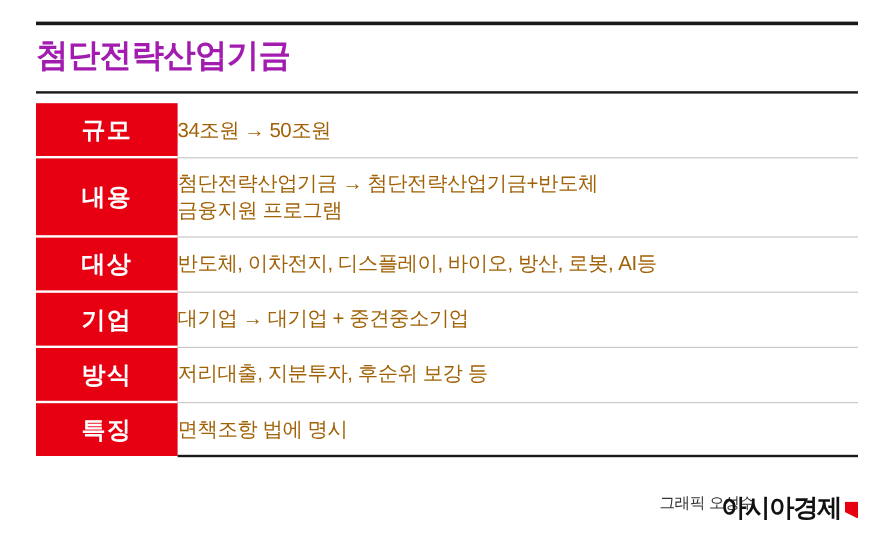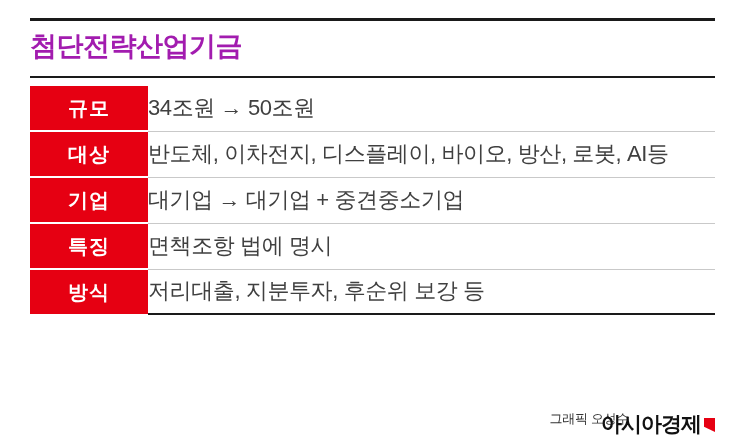--- a/index.html
+++ b/index.html
@@ -65,23 +65,23 @@
     font-size: 20px;
     font-weight: bold;
     text-align: center;
     letter-spacing: 1px;
     border-bottom: 2px solid #ffffff;
     height: 44px;
     margin-top: 23px;
   }
   td.value {
     padding-left: 14px;
-    font-size: 22px;
+    font-size: 17px;
     font-weight: 500;
-    color: #404040;
+    color: #a16207;
     border-bottom: 1px solid #c9c9c9;
     letter-spacing: -0.4px;
     line-height: 1.38;
   }
   tr.tall td.label { height: 64px; }
   tr.tall td.value { padding-top: 4px; padding-bottom: 4px; }
   tr:last-child td.label { border-bottom: none; }
   tr:last-child td.value { border-bottom: 2px solid #1a1a1a; }
   .value .line { display: block; }
   .credit {
@@ -127,42 +127,49 @@
   <div class="title-rule"></div>
 
   <table class="spec">
     <tbody>
       <tr>
         <td class="label">규모</td>
         <td class="value">
           <span class="line">34조원 → 50조원</span>
         </td>
       </tr>
+      <tr class="tall">
+        <td class="label">내용</td>
+        <td class="value">
+          <span class="line">첨단전략산업기금 → 첨단전략산업기금+반도체</span>
+          <span class="line">금융지원 프로그램</span>
+        </td>
+      </tr>
       <tr>
         <td class="label">대상</td>
         <td class="value">
           <span class="line">반도체, 이차전지, 디스플레이, 바이오, 방산, 로봇, AI등</span>
         </td>
       </tr>
       <tr>
         <td class="label">기업</td>
         <td class="value">
           <span class="line">대기업 → 대기업 + 중견중소기업</span>
         </td>
       </tr>
       <tr>
+        <td class="label">방식</td>
+        <td class="value">
+          <span class="line">저리대출, 지분투자, 후순위 보강 등</span>
+        </td>
+      </tr>
+      <tr>
         <td class="label">특징</td>
         <td class="value">
           <span class="line">면책조항 법에 명시</span>
-        </td>
-      </tr>
-      <tr>
-        <td class="label">방식</td>
-        <td class="value">
-          <span class="line">저리대출, 지분투자, 후순위 보강 등</span>
         </td>
       </tr>
     </tbody>
   </table>
 
   <div class="credit">그래픽 오성수</div>
 
   <div class="logo">
     <span class="logo-text">아시아경제</span>
     <span class="logo-mark"></span>

